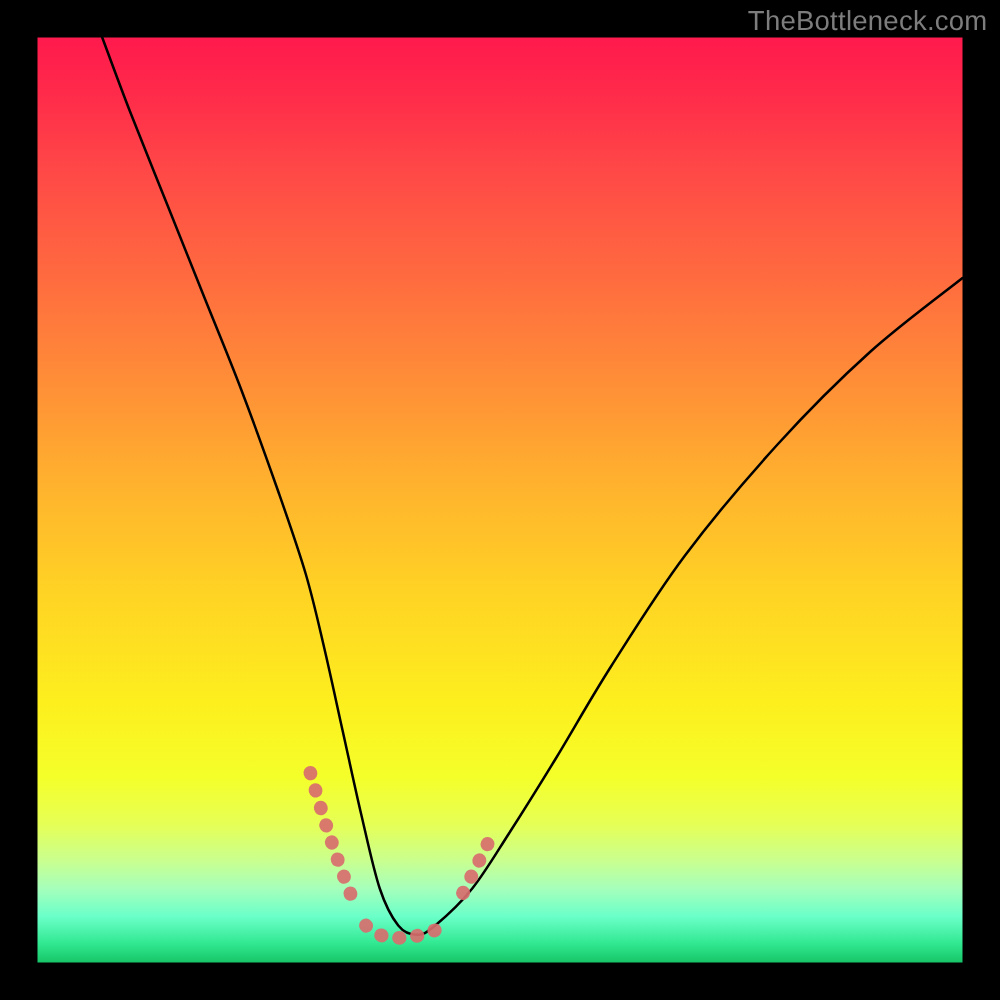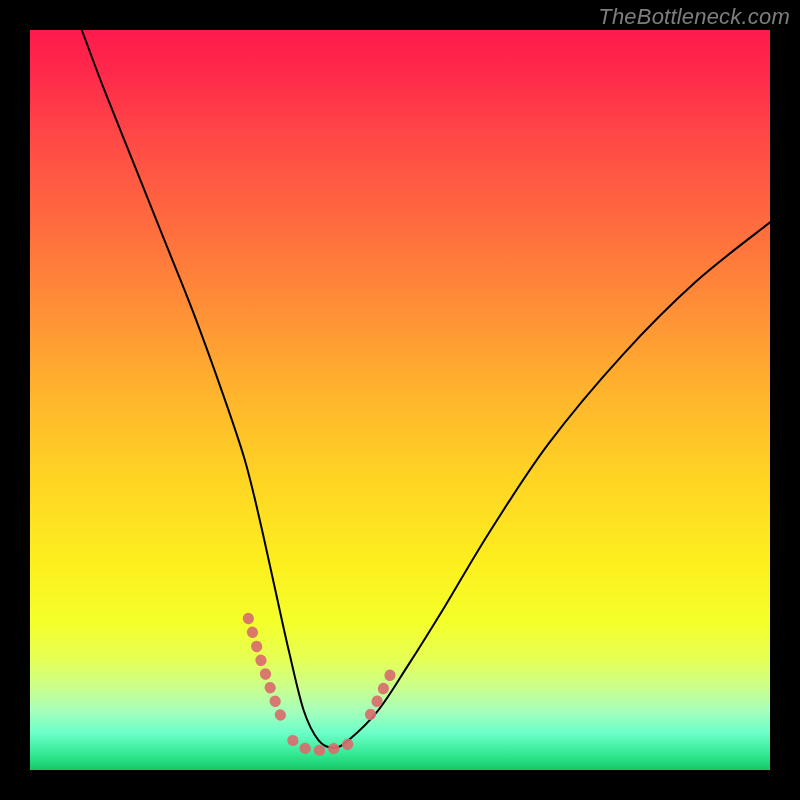--- a/index.html
+++ b/index.html
@@ -44,21 +44,20 @@
   }
   .watermark {
     position: absolute;
     top: 4px;
     right: 10px;
     color: #7d7d7d;
     font-size: 22px;
     letter-spacing: 0.2px;
     z-index: 5;
     user-select: none;
-    font-style: italic;
   }
   svg.curve {
     position: absolute;
     top: 0;
     left: 0;
     width: 740px;
     height: 740px;
     overflow: visible;
   }
 </style>

